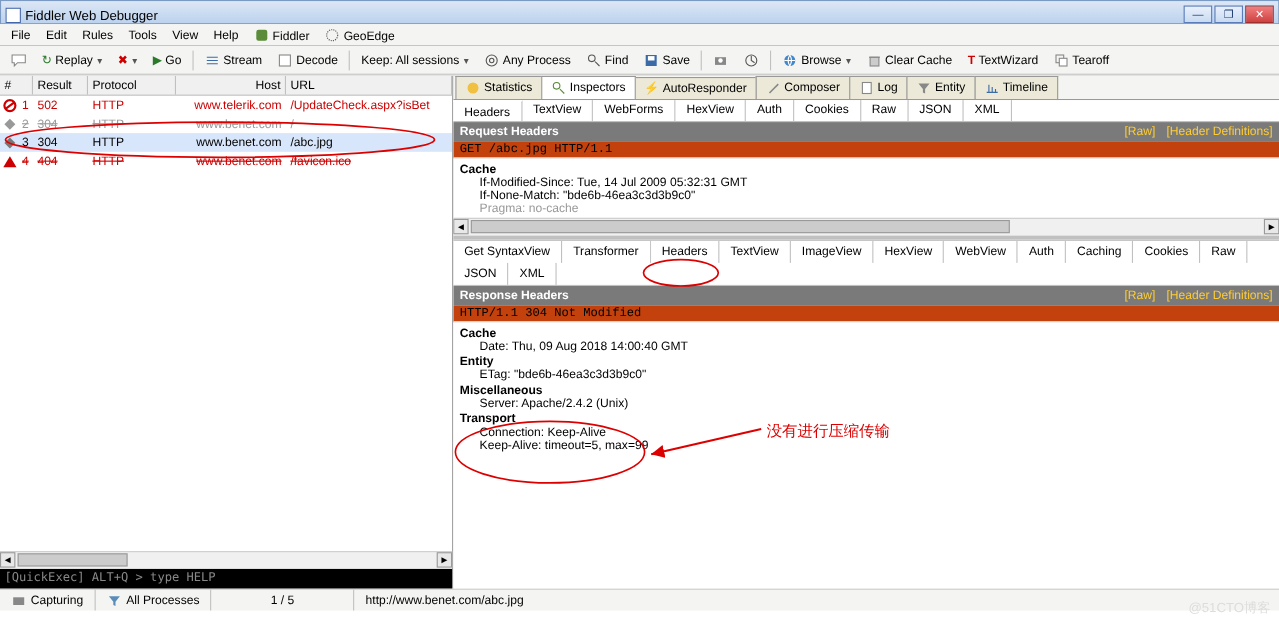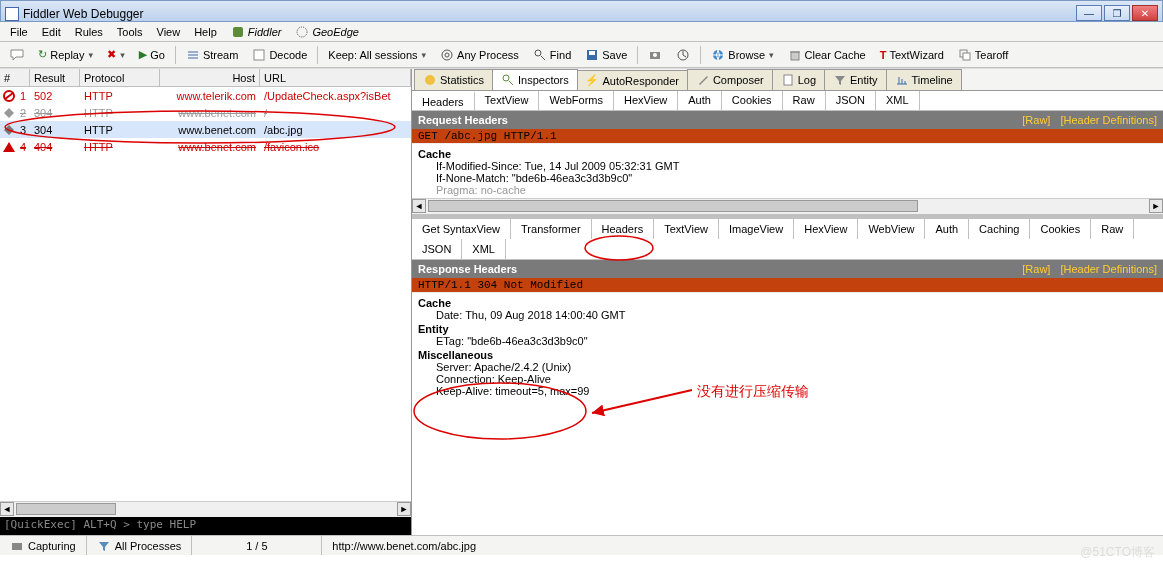--- a/index.html
+++ b/index.html
@@ -5,21 +5,21 @@
 * { box-sizing: border-box; margin: 0; padding: 0; font-family: Tahoma, Arial, sans-serif; font-size: 11px; }
 body { width: 1163px; height: 581px; background: #fff; overflow: hidden; position: relative; }
 .titlebar { height: 22px; background: linear-gradient(#dce7f5, #bcd2ee); border: 1px solid #7a9ac4; display: flex; align-items: flex-end; padding: 0 4px; }
 .titlebar .ticon { width: 14px; height: 14px; margin-right: 4px; background: #fff; border: 1px solid #4466aa; }
 .titlebar .title { flex: 1; color: #000; font-size: 12px; }
 .winbtns { display: flex; gap: 2px; }
 .winbtn { width: 26px; height: 16px; border: 1px solid #5a7cb8; background: linear-gradient(#e8f0fb,#c9dbf2); display: flex; align-items: center; justify-content: center; font-size: 10px; color:#1a3a6e; }
 .winbtn.close { background: linear-gradient(#f08080,#d04040); color: #fff; border-color:#a03030; }
 .menubar { height: 20px; background: #f4f4f2; border-bottom: 1px solid #c0c0c0; display: flex; align-items: center; padding: 0 4px; gap: 2px; }
 .menuitem { padding: 2px 6px; cursor: default; }
-.menuitem.sp { display: flex; align-items: center; gap: 3px; font-style: italic; }
+.menuitem.sp { display: flex; align-items: flex-end; gap: 3px; }
 .toolbar { height: 26px; background: #f4f4f2; border-bottom: 1px solid #c0c0c0; display: flex; align-items: center; padding: 0 4px; gap: 2px; }
 .tbtn { display: flex; align-items: center; gap: 3px; padding: 2px 5px; border: 1px solid transparent; cursor: default; }
 .tsep { width: 1px; height: 18px; background: #c0c0c0; margin: 0 2px; }
 .icon { width: 14px; height: 14px; display: inline-block; }
 .content { display: flex; height: 467px; border-top: 1px solid #ddd; }
 .leftpane { width: 412px; border-right: 1px solid #999; display: flex; flex-direction: column; background: #fff; position: relative; }
 .sesshdr { height: 18px; background: #f0f0f0; border-bottom: 1px solid #c0c0c0; display: flex; align-items: center; font-size: 11px; }
 .sesshdr div { border-right: 1px solid #c0c0c0; padding: 0 4px; height: 100%; display: flex; align-items: center; overflow: hidden; }
 .col-idx { width: 30px; } .col-res { width: 50px; } .col-proto { width: 80px; } .col-host { width: 100px; text-align: right; justify-content: flex-end; } .col-url { flex: 1; }
 .sessbody { flex: 1; overflow: hidden; position: relative; }
@@ -361,20 +361,21 @@
       </span>
     </div>
     <div class="reqline">HTTP/1.1 304 Not Modified</div>
     <div class="respbody">
       <div class="hgrp">Cache</div>
       <div class="hval">Date: Thu, 09 Aug 2018 14:00:40 GMT</div>
       <div class="hgrp">Entity</div>
       <div class="hval">ETag: "bde6b-46ea3c3d3b9c0"</div>
       <div class="hgrp">Miscellaneous</div>
       <div class="hval">Server: Apache/2.4.2 (Unix)</div>
+      <div class="hgrp">Transport</div>
       <div class="hval">Connection: Keep-Alive</div>
       <div class="hval">Keep-Alive: timeout=5, max=99</div>
 
       <svg class="annot" style="left:0px;top:88px;width:180px;height:60px">
           <ellipse cx="88" cy="30" rx="86" ry="28" fill="none" stroke="#d00" stroke-width="1.5"></ellipse>
         </svg>
       <svg class="annot" style="left:175px;top:95px;width:110px;height:30px">
           <defs>
             <marker id="ah" markerWidth="8" markerHeight="8" refX="6" refY="3" orient="auto">
               <path d="M0 0L6 3L0 6z" fill="#d00"></path>

